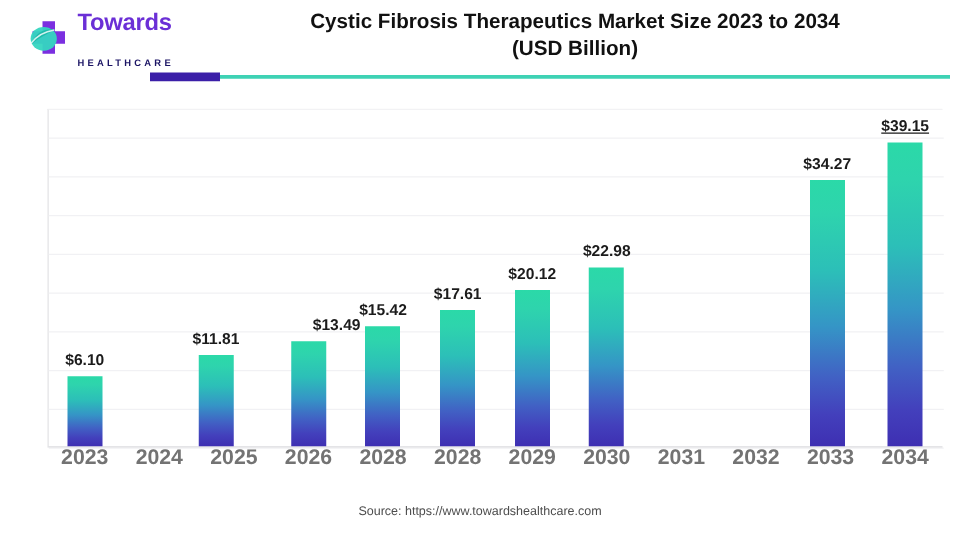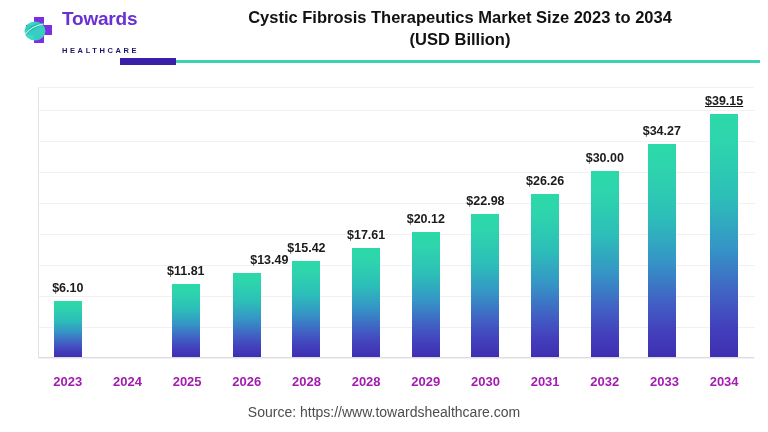--- a/index.html
+++ b/index.html
@@ -145,42 +145,42 @@
     position: absolute;
     left: 50%;
     transform: translateX(-50%);
     font-size: 12.5px;
     font-weight: bold;
     color: #1b1b1b;
     white-space: nowrap;
   }
   .x-label {
     position: absolute;
-    top: 374px;
+    top: 356px;
     width: 59.6px;
     text-align: center;
-    font-size: 13px;
-    font-weight: bold;
-    color: #a21caf;
+    font-size: 17px;
+    font-weight: bold;
+    color: #737373;
   }
   .x-labels-layer {
     position: absolute;
     left: 38px;
     top: 0;
     width: 716px;
     height: 432px;
   }
 
   .source {
     position: absolute;
     left: 0;
     top: 404px;
     width: 768px;
     text-align: center;
-    font-size: 14px;
+    font-size: 10px;
     color: #4d4d4d;
   }
 </style>
 </head>
 <body>
 
 <div class="header">
 
   <div class="logo-wrap">
     <div class="logo-mark">
@@ -216,21 +216,21 @@
     <div class="gridline" style="top: 83.7931px;"></div>
     <div class="gridline" style="top: 52.7586px;"></div>
     <div class="gridline" style="top: 21.7241px;"></div>
   </div>
 <div class="axis-baseline"></div>
 <div class="bars-layer" id="bars-layer">
     <div class="bar-slot" style="left: 0px;">
       <div class="bar" style="height: 56.1724px;"></div>
       <div class="bar-value" style="bottom: 62.1724px;">$6.10</div>
     </div>
-    <div class="bar-slot" style="left: 118px;">
+    <div class="bar-slot" style="left: 105px;">
       <div class="bar" style="height: 73.3034px;"></div>
       <div class="bar-value" style="bottom: 79.3034px;">$11.81</div>
     </div>
     <div class="bar-slot" style="left: 179px;">
       <div class="bar" style="height: 83.731px;"></div>
       <div class="bar-value" style="bottom: 89.731px; padding-left: 45px;">$13.49</div>
     </div>
     <div class="bar-slot" style="left: 238.667px;">
       <div class="bar" style="height: 95.7103px;"></div>
       <div class="bar-value" style="bottom: 101.71px;">$15.42</div>
@@ -239,28 +239,20 @@
       <div class="bar" style="height: 109.303px;"></div>
       <div class="bar-value" style="bottom: 115.303px;">$17.61</div>
     </div>
     <div class="bar-slot" style="left: 358px;">
       <div class="bar" style="height: 124.883px;"></div>
       <div class="bar-value" style="bottom: 130.883px;">$20.12</div>
     </div>
     <div class="bar-slot" style="left: 417.667px;">
       <div class="bar" style="height: 142.634px;"></div>
       <div class="bar-value" style="bottom: 148.634px;">$22.98</div>
-    </div>
-    <div class="bar-slot" style="left: 477.333px;">
-      <div class="bar" style="height: 162.993px;"></div>
-      <div class="bar-value" style="bottom: 168.993px;">$26.26</div>
-    </div>
-    <div class="bar-slot" style="left: 537px;">
-      <div class="bar" style="height: 186.207px;"></div>
-      <div class="bar-value" style="bottom: 192.207px;">$30.00</div>
     </div>
     <div class="bar-slot" style="left: 594px; text-align: right;">
       <div class="bar" style="height: 212.71px;"></div>
       <div class="bar-value" style="bottom: 218.71px;">$34.27</div>
     </div>
     <div class="bar-slot" style="left: 656.333px;">
       <div class="bar" style="height: 243px;"></div>
       <div class="bar-value" style="bottom: 249px; text-decoration: underline;">$39.15</div>
     </div>
   </div>

